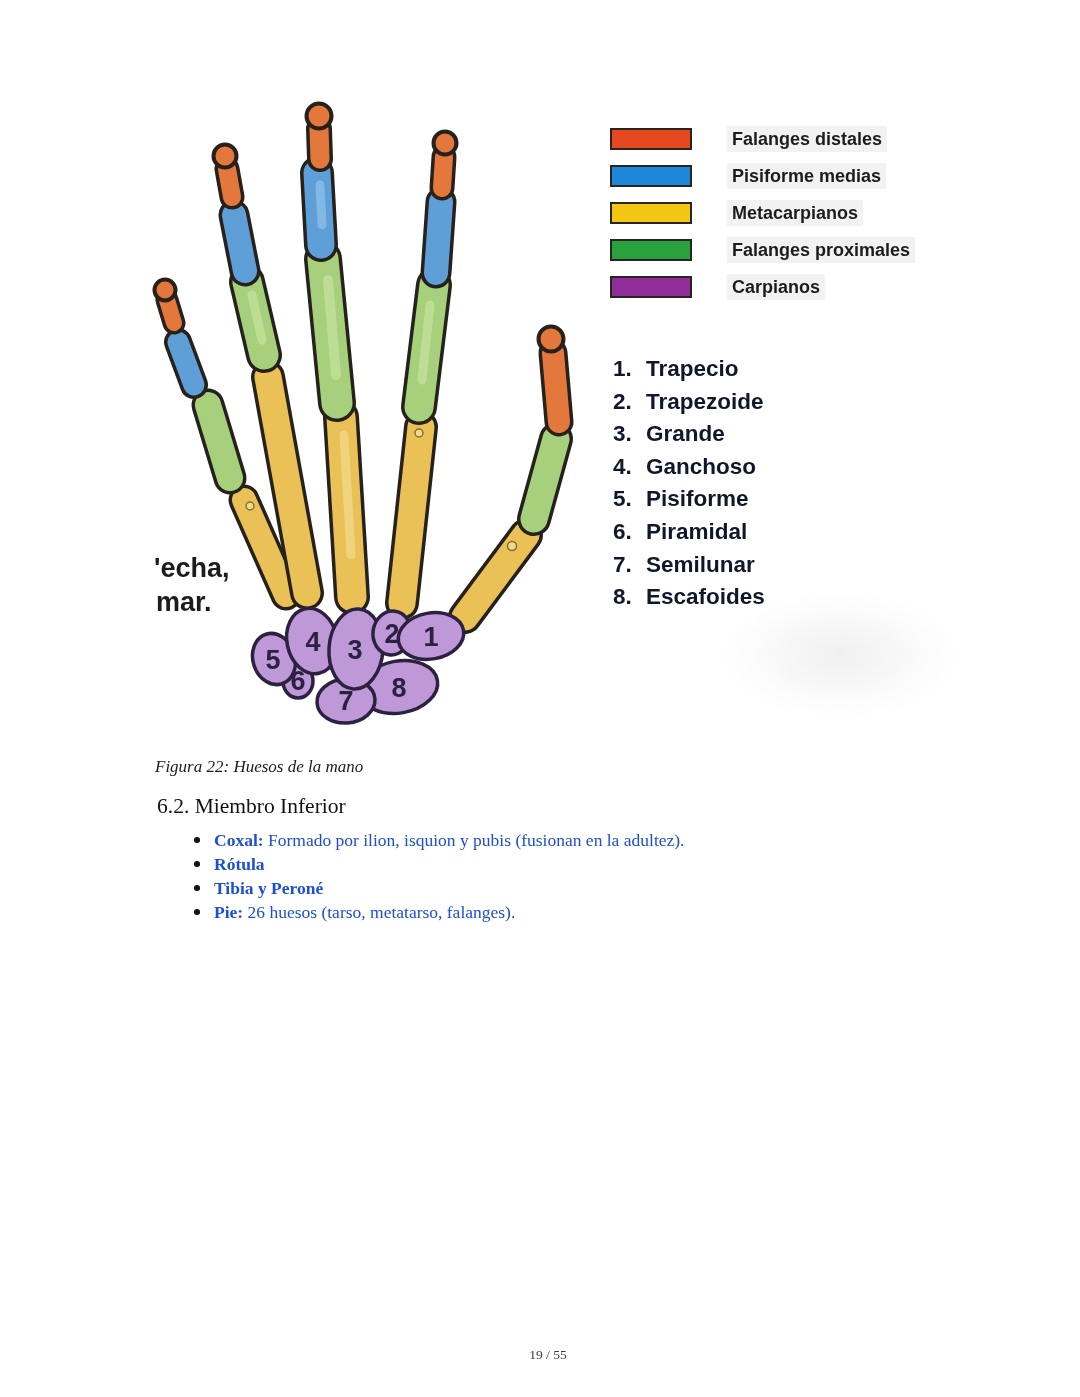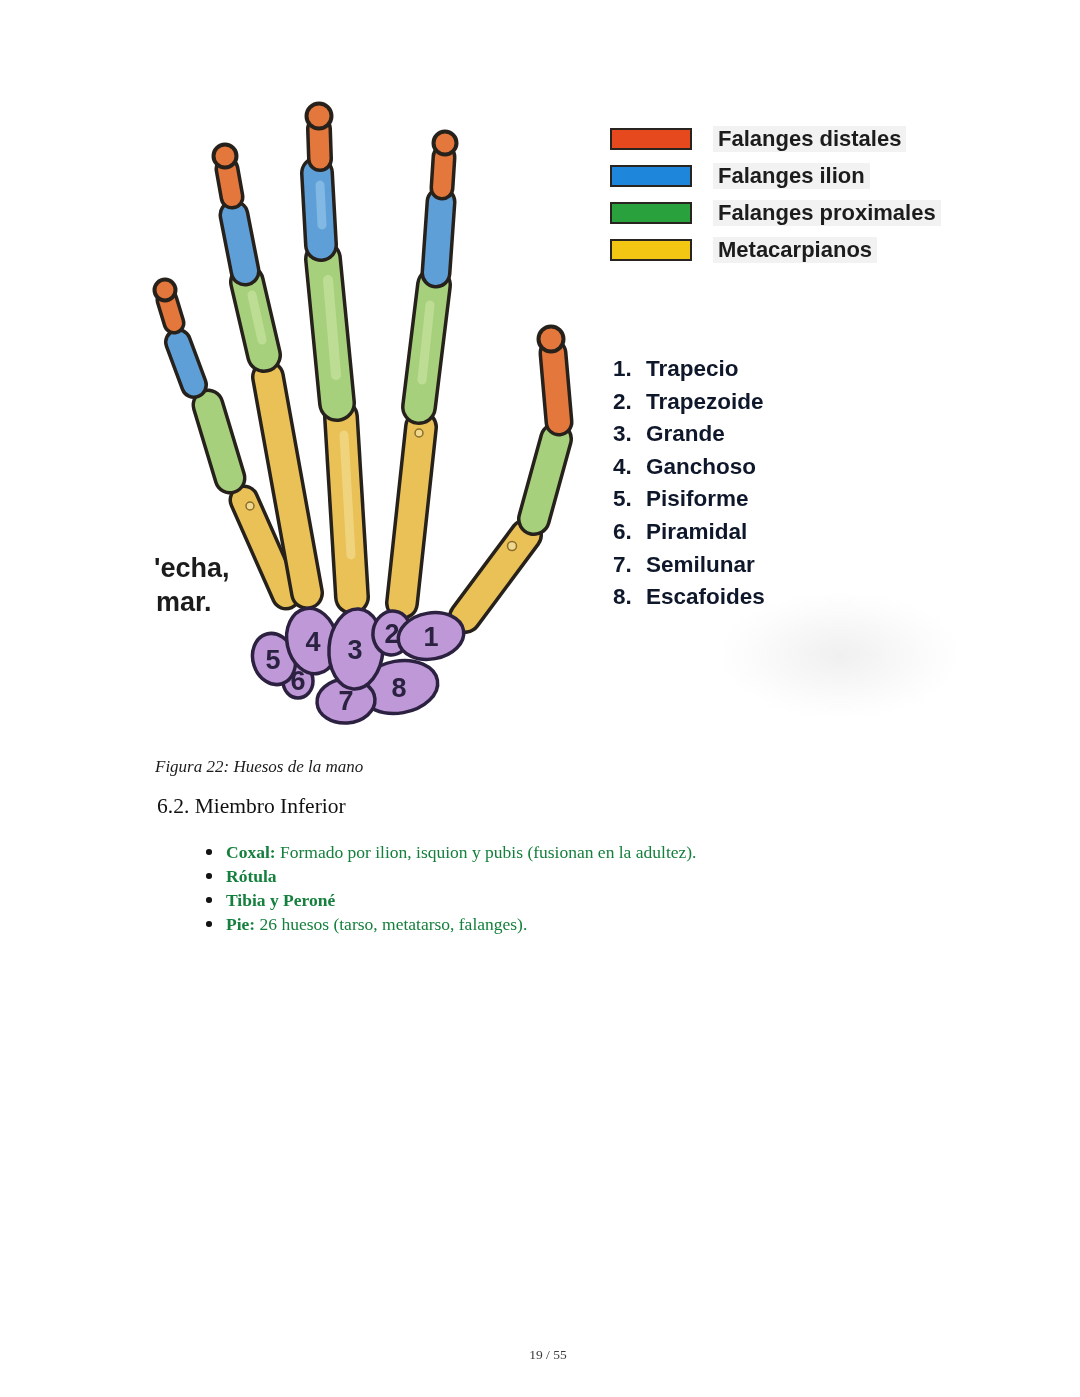--- a/index.html
+++ b/index.html
@@ -20,22 +20,22 @@
   .head-d{fill:#e4773b;stroke:#27211c;stroke-width:4;}
   .carpal{fill:#bf98d8;stroke:#2c2140;stroke-width:3.5;}
   .carpal-num{font-family:"Liberation Sans",sans-serif;font-weight:700;font-size:27px;fill:#2a2240;text-anchor:middle;}
   .hole{fill:#f1d88f;stroke:#8a6d2a;stroke-width:1.5;}
   .hl{stroke-linecap:round;fill:none;opacity:.75;}
 
   
   .legend{position:absolute;left:470px;top:43px;width:360px;}
   .legend-row{display:flex;align-items:center;height:22px;margin-bottom:15px;}
   .legend-swatch{width:82px;height:22px;border:2px solid #2a2420;box-sizing:border-box;flex:0 0 auto;}
-  .legend-label{margin-left:21px;font-family:"Liberation Sans",sans-serif;font-weight:700;
-    font-size:22px;color:#1c1c1c;white-space:nowrap;background:rgba(205,205,205,0.25);
+  .legend-label{margin-left:35px;font-family:"Liberation Sans",sans-serif;font-weight:700;
+    font-size:18px;color:#1c1c1c;white-space:nowrap;background:rgba(205,205,205,0.25);
     padding:0 5px;line-height:26px;}
 
   
   .carpal-list{position:absolute;left:473px;top:268px;margin:0;padding:0;list-style:none;
     font-family:"Liberation Sans",sans-serif;font-weight:700;font-size:22.5px;color:#0f172a;}
   .carpal-list li{line-height:32.6px;white-space:nowrap;}
   .carpal-list .n{display:inline-block;min-width:33px;}
 
   
   .cutoff{position:absolute;font-family:"Liberation Sans",sans-serif;font-weight:700;
@@ -44,22 +44,22 @@
   .cutoff.l2{left:16px;top:502px;}
 
   
   .smudge{position:absolute;left:585px;top:510px;width:230px;height:120px;
     background:radial-gradient(ellipse at 50% 50%, rgba(170,170,170,0.18), rgba(200,200,200,0.06) 55%, transparent 75%);
     filter:blur(3px);}
 
   
   .caption{position:absolute;left:155px;top:757px;font-style:italic;font-size:17px;color:#1b1b1b;}
   .section-heading{position:absolute;left:157px;top:794px;font-weight:400;font-size:21.5px;color:#111;}
-  .bullets{position:absolute;left:183px;top:824px;margin:16px;padding:0;list-style:none;
-    font-size:17.5px;color:#15803d;width:640px;}
+  .bullets{position:absolute;left:183px;top:824px;margin:4px;padding:0;list-style:none;
+    font-size:17.5px;color:#1d4ed8;width:640px;}
   .bullets li{position:relative;line-height:24px;padding-left:27px;}
   .bullets li::before{content:"";position:absolute;left:7px;top:9px;width:5.5px;height:5.5px;
     border-radius:50%;background:#141414;}
   .bullets b{font-weight:700;}
 
   .page-num{position:absolute;left:8px;top:1347px;width:100%;text-align:center;
     font-family:Liberation Serif, serif;font-size:13.5px;color:#3a3a3a;}
 </style>
 </head>
 <body>
@@ -186,29 +186,33 @@
   <div class="cutoff l1">'echa,</div>
   <div class="cutoff l2">mar.</div>
 
   <div class="legend">
     <div class="legend-row">
       <span class="legend-swatch" style="background: rgb(230, 73, 29);"></span>
       <span class="legend-label">Falanges distales</span>
     </div>
     <div class="legend-row">
       <span class="legend-swatch" style="background: rgb(31, 135, 219);"></span>
-      <span class="legend-label">Falanges ilion</span>
+      <span class="legend-label">Pisiforme medias</span>
+    </div>
+    <div class="legend-row">
+      <span class="legend-swatch" style="background: rgb(244, 198, 20);"></span>
+      <span class="legend-label">Metacarpianos</span>
     </div>
     <div class="legend-row">
       <span class="legend-swatch" style="background: rgb(41, 161, 60);"></span>
       <span class="legend-label">Falanges proximales</span>
     </div>
     <div class="legend-row">
-      <span class="legend-swatch" style="background: rgb(244, 198, 20);"></span>
-      <span class="legend-label">Metacarpianos</span>
+      <span class="legend-swatch" style="background: rgb(143, 46, 155);"></span>
+      <span class="legend-label">Carpianos</span>
     </div>
   </div>
 
   <ol class="carpal-list">
     <li><span class="n">1.</span><span>Trapecio</span></li>
     <li><span class="n">2.</span><span>Trapezoide</span></li>
     <li><span class="n">3.</span><span>Grande</span></li>
     <li><span class="n">4.</span><span>Ganchoso</span></li>
     <li><span class="n">5.</span><span>Pisiforme</span></li>
     <li><span class="n">6.</span><span>Piramidal</span></li>

